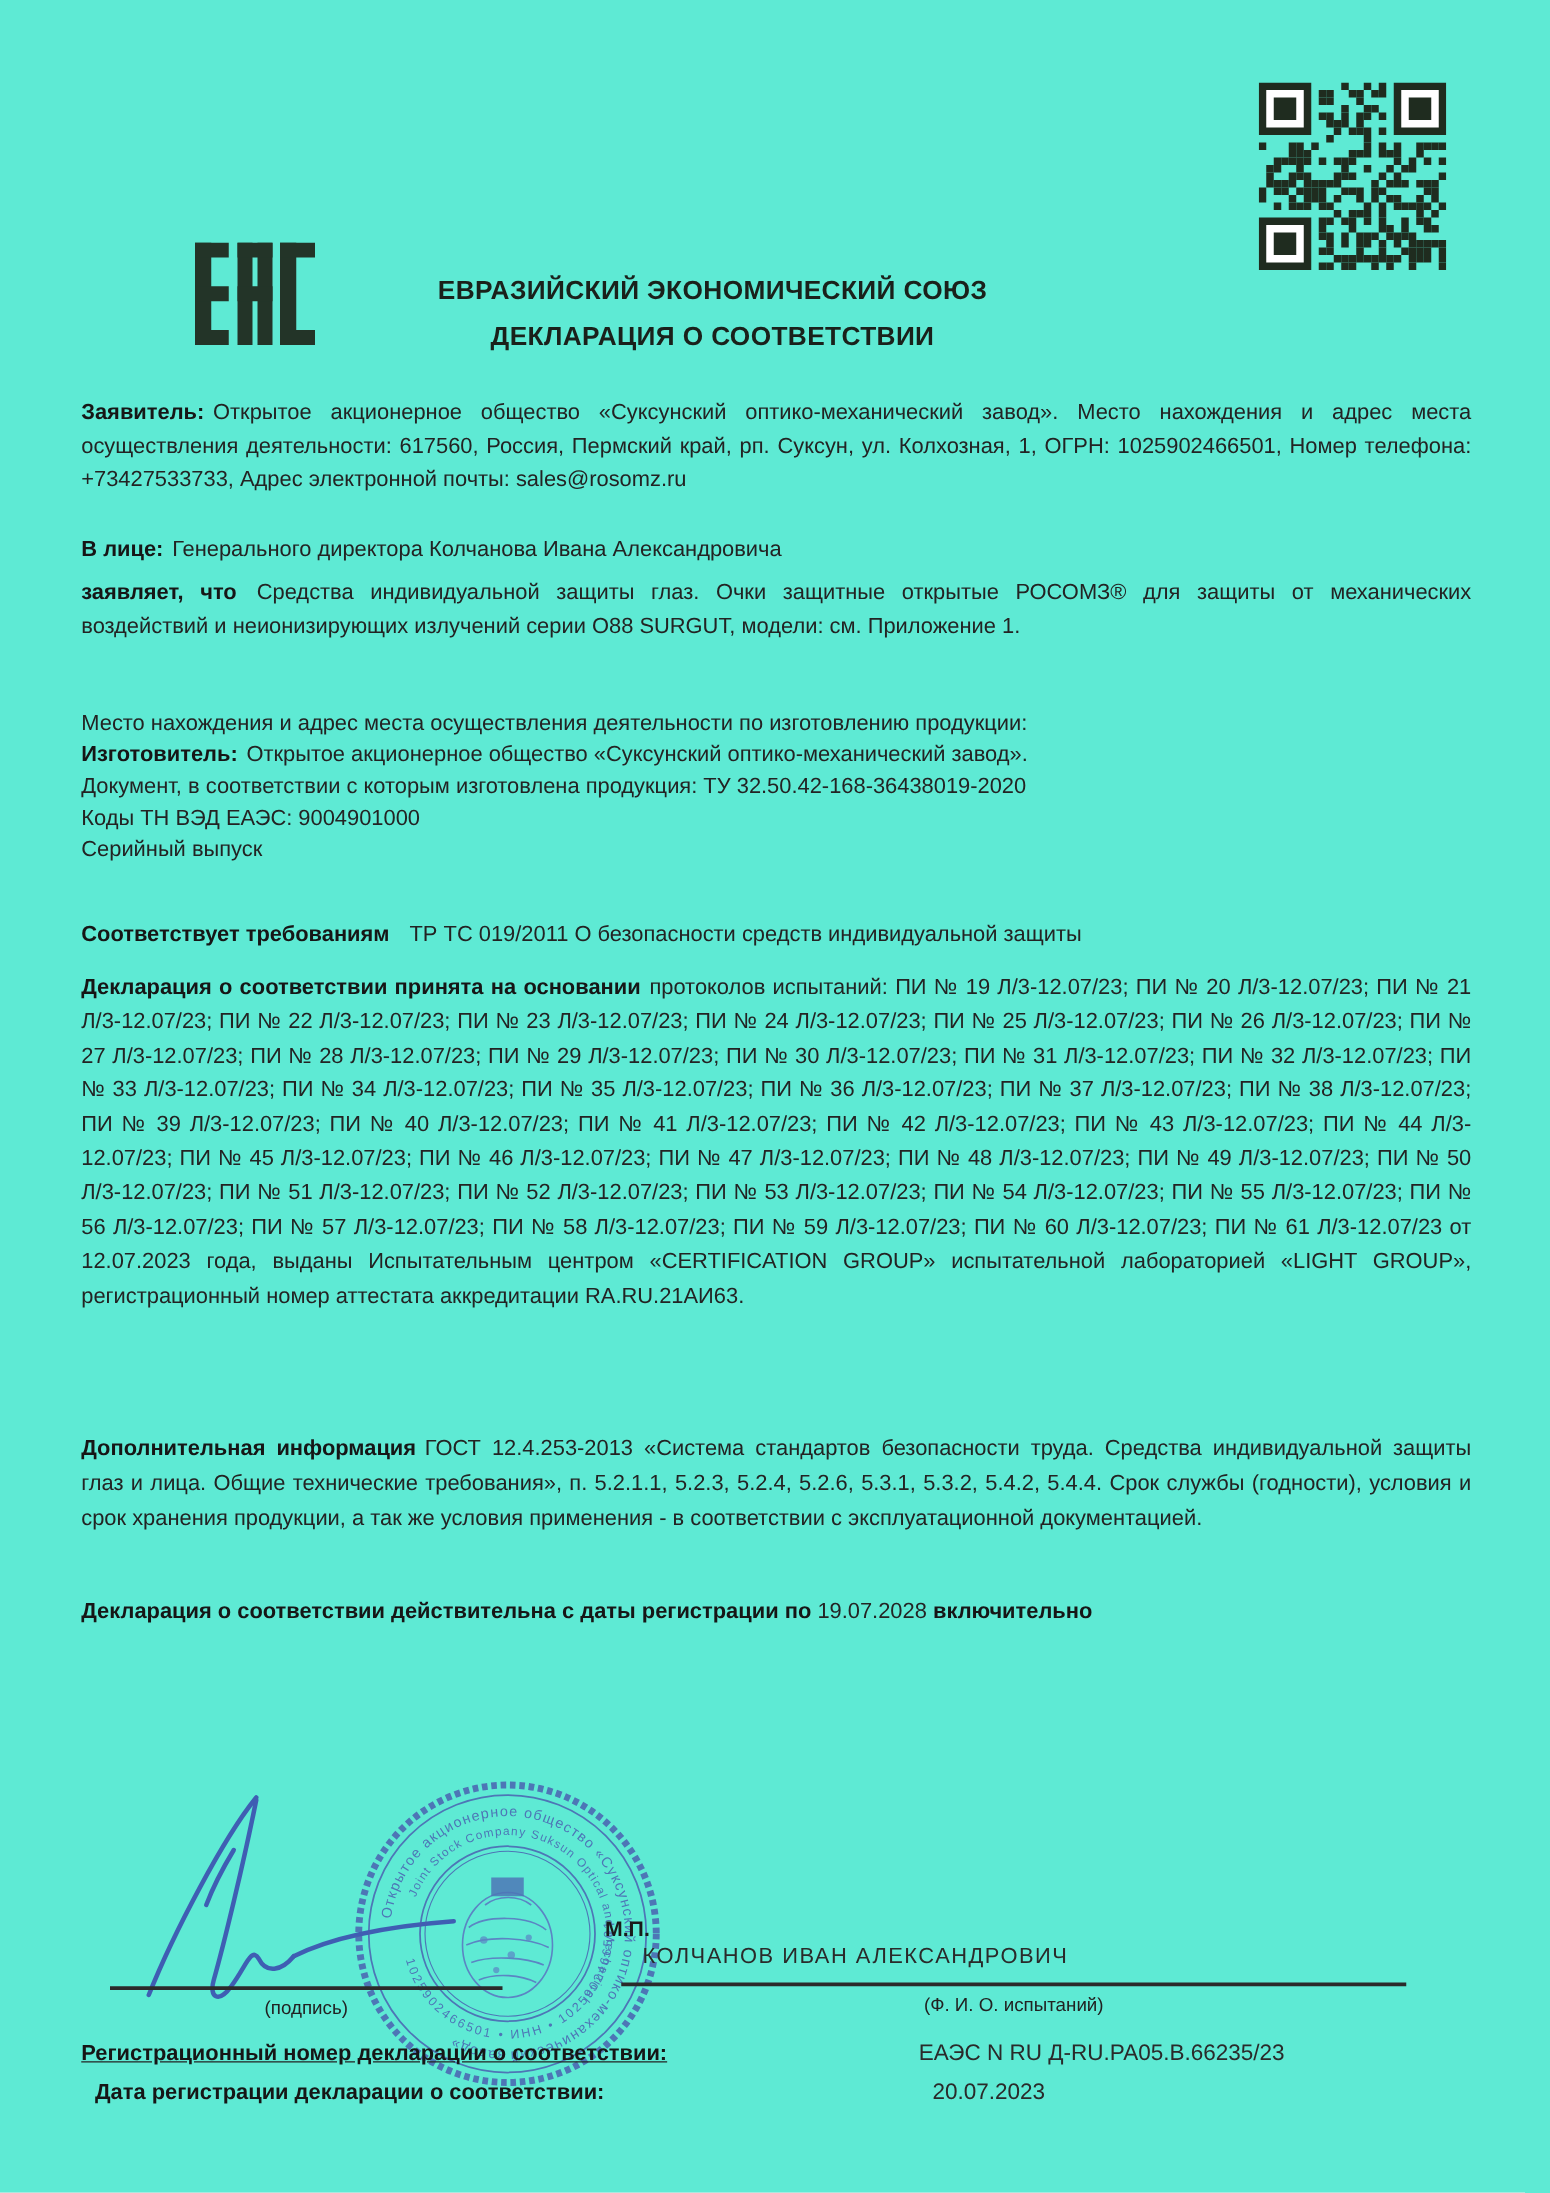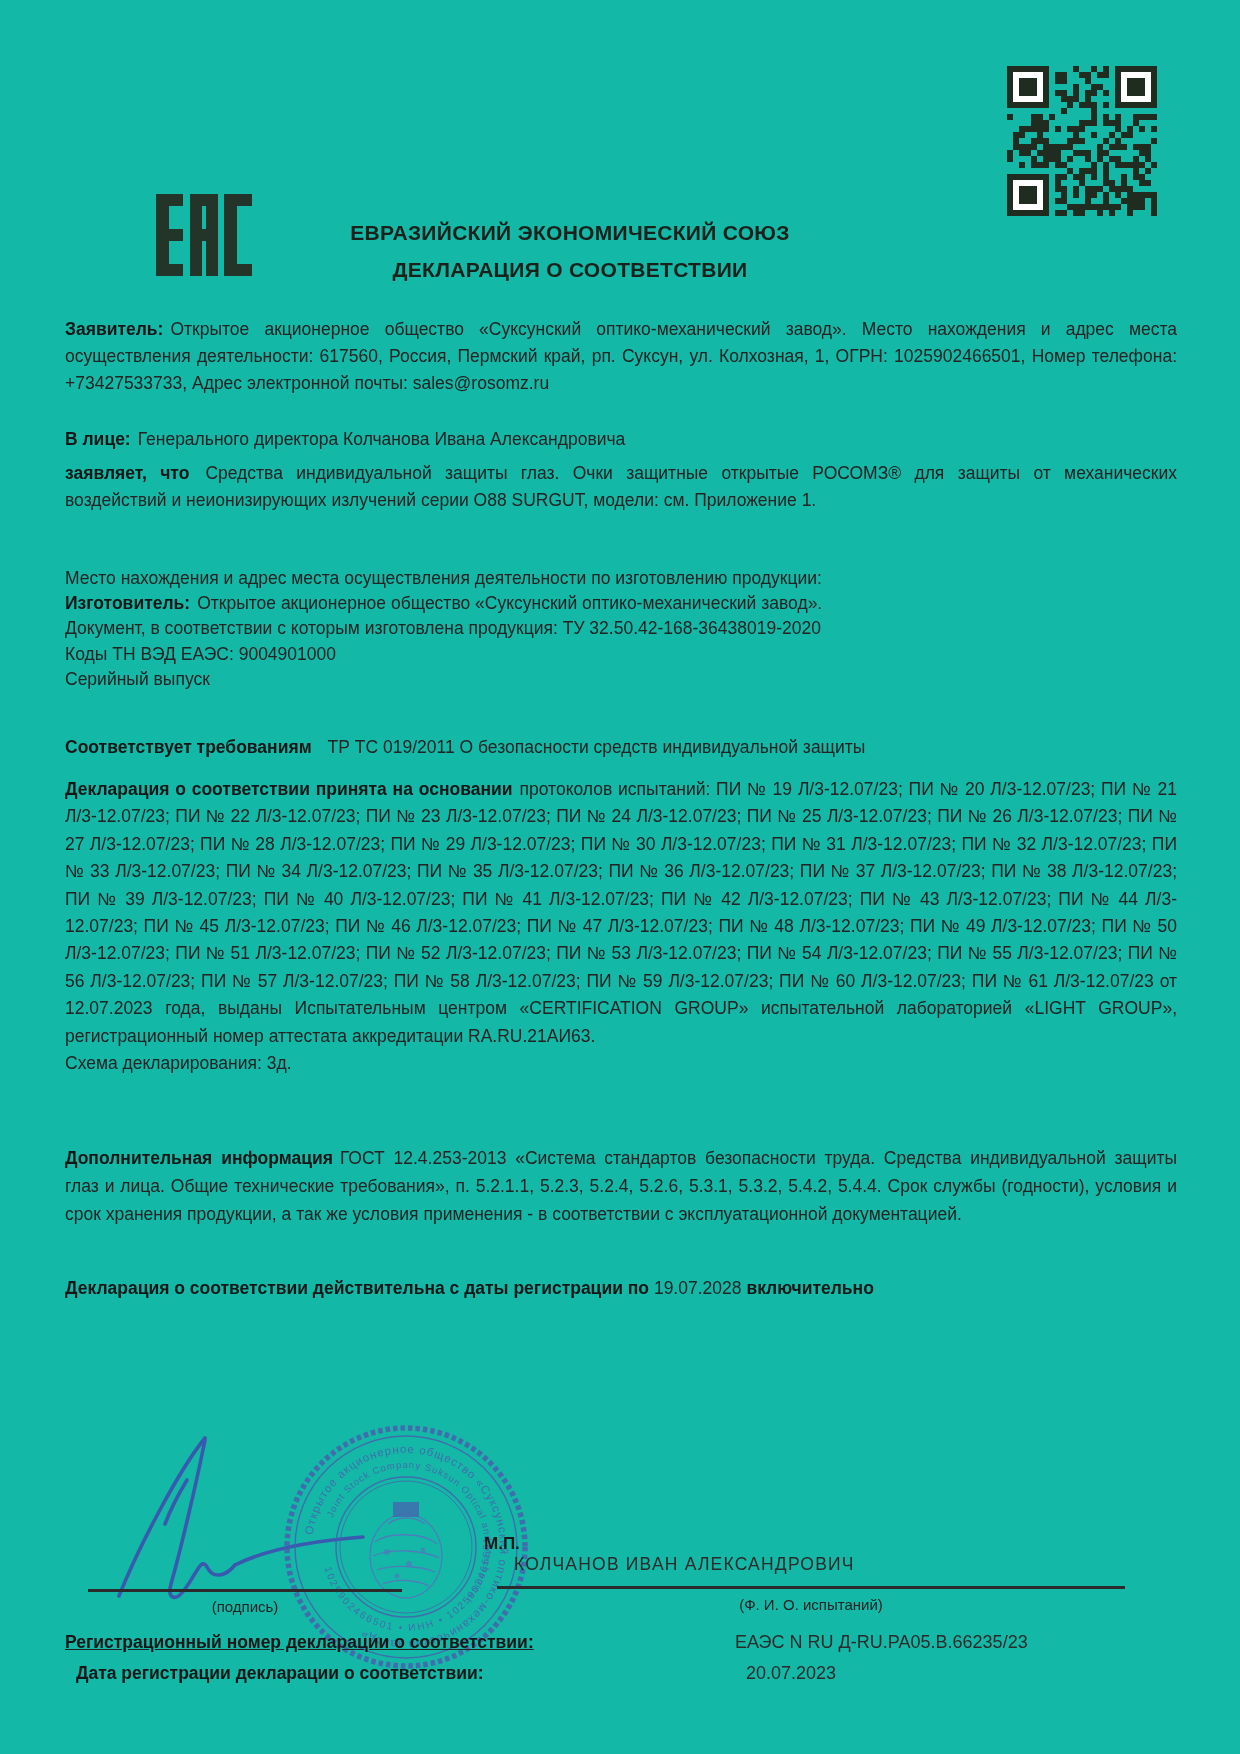--- a/index.html
+++ b/index.html
@@ -1,18 +1,18 @@
 <!DOCTYPE html>
 <html><head>
 <meta charset="utf-8">
 <style>
   html,body{margin:0;padding:0;background:#e8e8e8;}
   .page{
     position:relative;width:1240px;height:1754px;margin:0 auto;
-    background:#14b8a6;overflow:hidden;
+    background:#5eead4;overflow:hidden;
     font-family:"Liberation Sans", sans-serif;color:#242424;
   }
   .abs{position:absolute;}
   .para{font-size:17.5px;line-height:27.5px;text-align:justify;color:#232323;}
   .lbl{font-weight:bold;color:#161616;margin-right:7px;}
   .lbl-wide{font-weight:bold;color:#161616;margin-right:16px;}
   .title{font-weight:bold;font-size:21px;letter-spacing:.3px;color:#1a211b;text-align:center;width:1010px;left:65px;}
   .mline{font-size:17.5px;line-height:25.2px;text-align:left;color:#232323;}
   .rule{background:#2b2b2b;}
   .caption{font-size:15px;color:#222;text-align:center;}
@@ -300,21 +300,20 @@
     <div class="mline">Коды ТН ВЭД ЕАЭС: 9004901000</div>
     <div class="mline">Серийный выпуск</div>
   </div>
 
   <div class="abs para" style="left:65px;top:734px;width:1112px;text-align:left;">
     <span class="lbl-wide">Соответствует требованиям</span><span>ТР ТС 019/2011 О безопасности средств индивидуальной защиты</span>
   </div>
 
   <div class="abs para" style="left:65px;top:776px;width:1112px;line-height:27.4px;">
     <span class="lbl">Декларация о соответствии принята на основании</span><span>протоколов испытаний: ПИ № 19 Л/3-12.07/23; ПИ № 20 Л/3-12.07/23; ПИ № 21 Л/3-12.07/23; ПИ № 22 Л/3-12.07/23; ПИ № 23 Л/3-12.07/23; ПИ № 24 Л/3-12.07/23; ПИ № 25 Л/3-12.07/23; ПИ № 26 Л/3-12.07/23; ПИ № 27 Л/3-12.07/23; ПИ № 28 Л/3-12.07/23; ПИ № 29 Л/3-12.07/23; ПИ № 30 Л/3-12.07/23; ПИ № 31 Л/3-12.07/23; ПИ № 32 Л/3-12.07/23; ПИ № 33 Л/3-12.07/23; ПИ № 34 Л/3-12.07/23; ПИ № 35 Л/3-12.07/23; ПИ № 36 Л/3-12.07/23; ПИ № 37 Л/3-12.07/23; ПИ № 38 Л/3-12.07/23; ПИ № 39 Л/3-12.07/23; ПИ № 40 Л/3-12.07/23; ПИ № 41 Л/3-12.07/23; ПИ № 42 Л/3-12.07/23; ПИ № 43 Л/3-12.07/23; ПИ № 44 Л/3-12.07/23; ПИ № 45 Л/3-12.07/23; ПИ № 46 Л/3-12.07/23; ПИ № 47 Л/3-12.07/23; ПИ № 48 Л/3-12.07/23; ПИ № 49 Л/3-12.07/23; ПИ № 50 Л/3-12.07/23; ПИ № 51 Л/3-12.07/23; ПИ № 52 Л/3-12.07/23; ПИ № 53 Л/3-12.07/23; ПИ № 54 Л/3-12.07/23; ПИ № 55 Л/3-12.07/23; ПИ № 56 Л/3-12.07/23; ПИ № 57 Л/3-12.07/23; ПИ № 58 Л/3-12.07/23; ПИ № 59 Л/3-12.07/23; ПИ № 60 Л/3-12.07/23; ПИ № 61 Л/3-12.07/23 от 12.07.2023  года, выданы Испытательным центром «CERTIFICATION GROUP» испытательной лабораторией «LIGHT GROUP», регистрационный номер аттестата аккредитации RA.RU.21АИ63.</span>
-    <div style="text-align:left;">Схема декларирования: 3д.</div>
   </div>
 
   <div class="abs para" style="left:65px;top:1144px;width:1112px;line-height:28px;">
     <span class="lbl">Дополнительная информация</span><span>ГОСТ 12.4.253-2013 «Система стандартов безопасности труда. Средства индивидуальной защиты глаз и лица. Общие технические требования», п. 5.2.1.1, 5.2.3, 5.2.4, 5.2.6, 5.3.1, 5.3.2, 5.4.2, 5.4.4.  Срок службы (годности), условия и срок хранения продукции, а так же условия применения - в соответствии с эксплуатационной документацией.</span>
   </div>
 
   <div class="abs" style="left:65px;top:1278px;width:1112px;font-size:17.5px;">
     <span style="font-weight:bold;color:#161616;margin-top:16px;">Декларация о соответствии действительна с даты регистрации по</span>
     <span>19.07.2028</span>
     <span style="font-weight:bold;color:#161616;">включительно</span>

